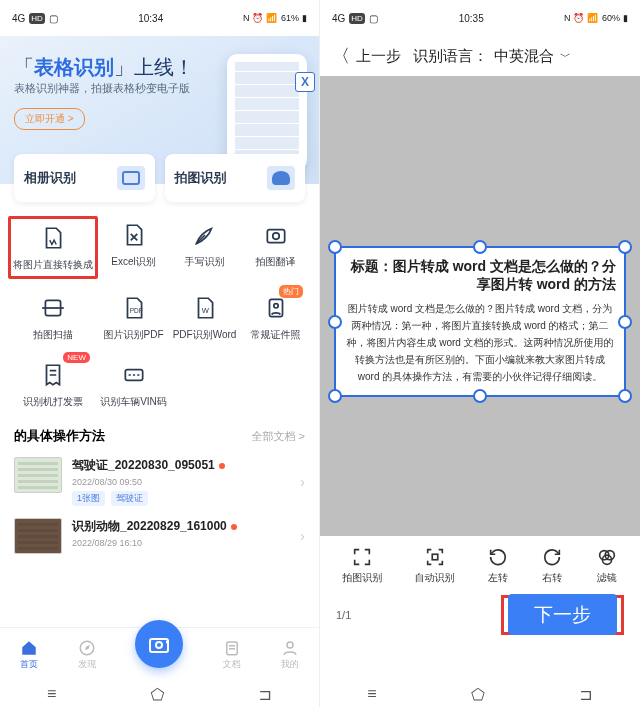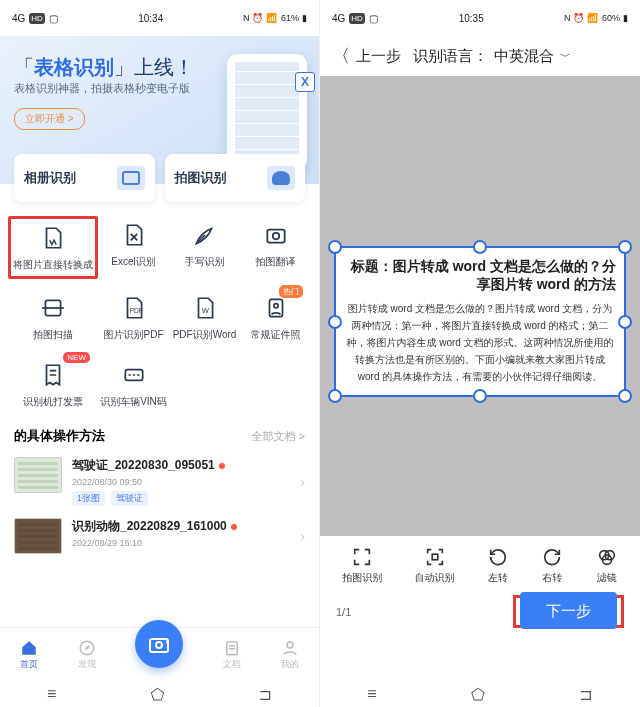--- a/index.html
+++ b/index.html
@@ -82,21 +82,21 @@
   .h-tm{top:-8px;left:50%;margin-left:-7px;} .h-bm{bottom:-8px;left:50%;margin-left:-7px;}
   .h-lm{left:-8px;top:50%;margin-top:-7px;} .h-rm{right:-8px;top:50%;margin-top:-7px;}
   .crop-title{font-size:14px;font-weight:700;text-align:right;color:#222;margin-bottom:6px;}
   .crop-body{font-size:10px;color:#333;text-align:center;line-height:1.7;}
 
   .r-toolbar{display:flex;justify-content:space-around;padding:10px 6px 4px;}
   .r-tool{display:flex;flex-direction:column;align-items:center;gap:3px;font-size:10px;color:#333;}
   .r-tool svg{stroke:#333;fill:none;stroke-width:1.8;}
   .r-bottom{display:flex;justify-content:space-between;align-items:center;padding:6px 16px 0;}
   .r-page{font-size:11px;color:#666;}
-  .r-next{background:#3a7ff5;color:#fff;font-size:15px;padding:10px 26px;border-radius:4px;}
+  .r-next{background:#3a7ff5;color:#fff;font-size:19px;padding:10px 26px;border-radius:4px;}
   .r-redbox{border:3px solid #e53935;padding:4px;display:inline-block;}
 </style>
 </head>
 <body>
 
 <div class="container">
 
   <div class="phone">
     <div class="status-bar">
       <div class="status-left">

